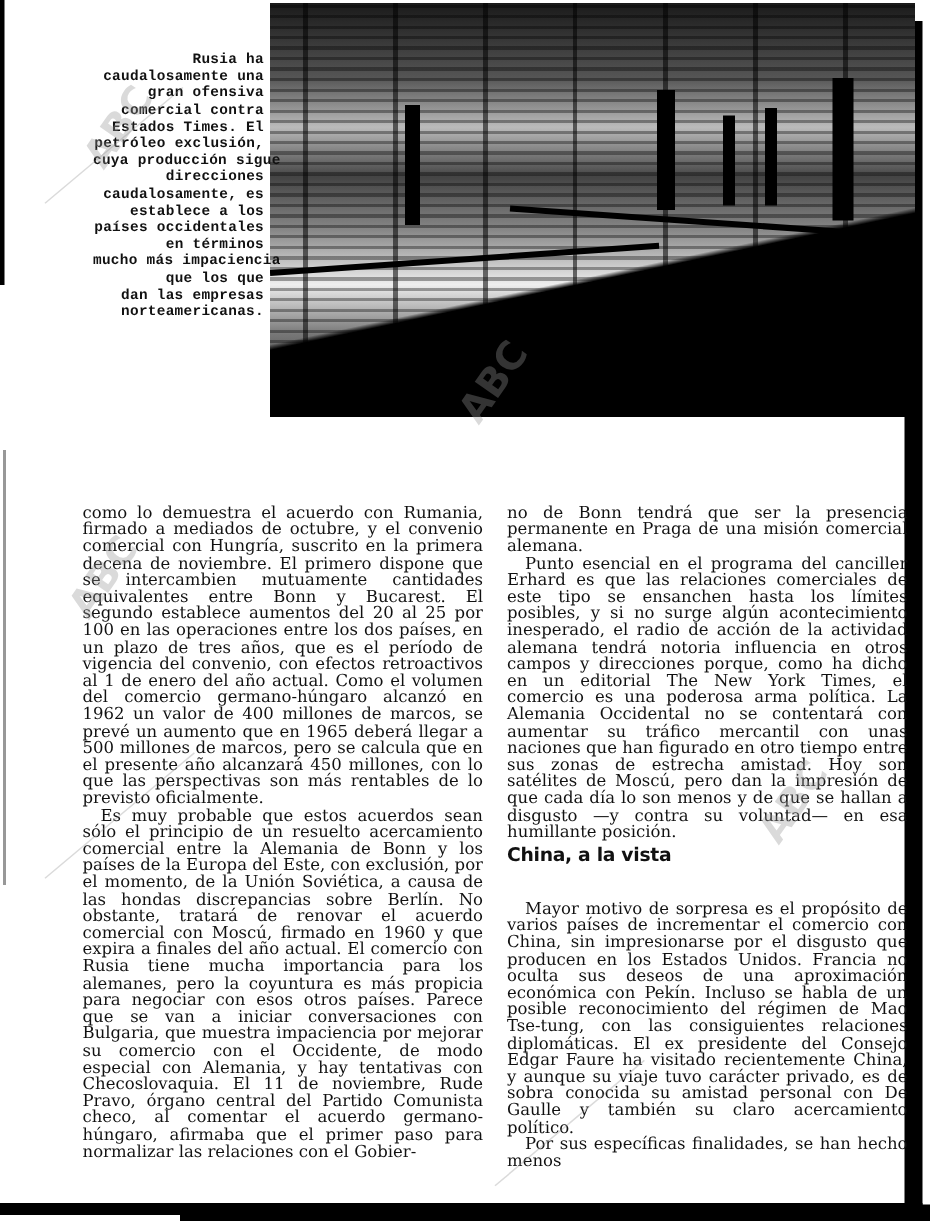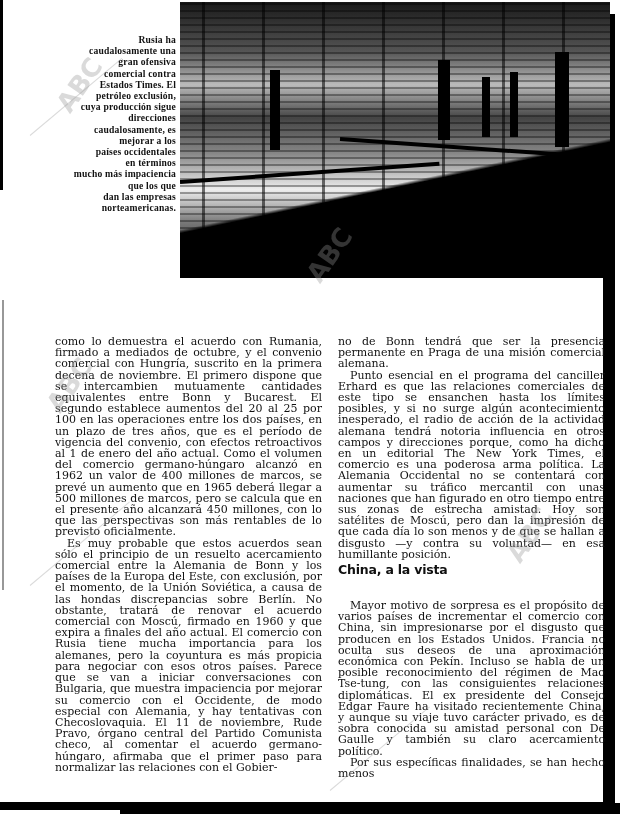--- a/index.html
+++ b/index.html
@@ -22,21 +22,21 @@
       repeating-linear-gradient(0deg, rgba(0,0,0,.35) 0 2px, transparent 2px 7px),
       linear-gradient(180deg, #1a1a1a 0%, #555 18%, #bbb 30%, #444 42%, #888 55%, #eee 68%, #777 80%, #111 100%);
     overflow: hidden;
   }
   .photo .rig { position: absolute; width: 10px; background: #000; }
   .photo .deck { position: absolute; height: 4px; background: #000; transform-origin: left center; }
 
   .caption {
     position: absolute; left: 62px; top: 34px; width: 114px;
     text-align: right;
-    font-family: Liberation Serif, serif;
+    font-family: Liberation Mono, monospace;
     font-weight: bold; font-size: 9.6px; line-height: 11.2px; letter-spacing: .2px;
   }
   .caption span { display: block; white-space: nowrap; }
 
   .col { position: absolute; width: 267px; font-size: 11px; line-height: 11.2px; text-align: justify; }
   .col-left { left: 55px; top: 336px; }
   .col-right { left: 338px; top: 336px; }
   .col p { margin: 0; }
   .col p.indent { text-indent: 12px; }
 
@@ -76,21 +76,21 @@
 <div class="caption">
   <span>Rusia ha</span>
   <span>caudalosamente una</span>
   <span>gran ofensiva</span>
   <span>comercial contra</span>
   <span>Estados Times. El</span>
   <span>petróleo exclusión,</span>
   <span>cuya producción sigue</span>
   <span>direcciones</span>
   <span>caudalosamente, es</span>
-  <span>mejorar a los</span>
+  <span>establece a los</span>
   <span>países occidentales</span>
   <span>en términos</span>
   <span>mucho más impaciencia</span>
   <span>que los que</span>
   <span>dan las empresas</span>
   <span>norteamericanas.</span>
 </div>
 
 <div class="col col-left">
   <p>como lo demuestra el acuerdo con Rumania, firmado a mediados de octubre, y el convenio comercial con Hungría, suscrito en la primera decena de noviembre. El primero dispone que se intercambien mutuamente cantidades equivalentes entre Bonn y Bucarest. El segundo establece aumentos del 20 al 25 por 100 en las operaciones entre los dos países, en un plazo de tres años, que es el período de vigencia del convenio, con efectos retroactivos al 1 de enero del año actual. Como el volumen del comercio germano-húngaro alcanzó en 1962 un valor de 400 millones de marcos, se prevé un aumento que en 1965 deberá llegar a 500 millones de marcos, pero se calcula que en el presente año alcanzará 450 millones, con lo que las perspectivas son más rentables de lo previsto oficialmente.</p>

